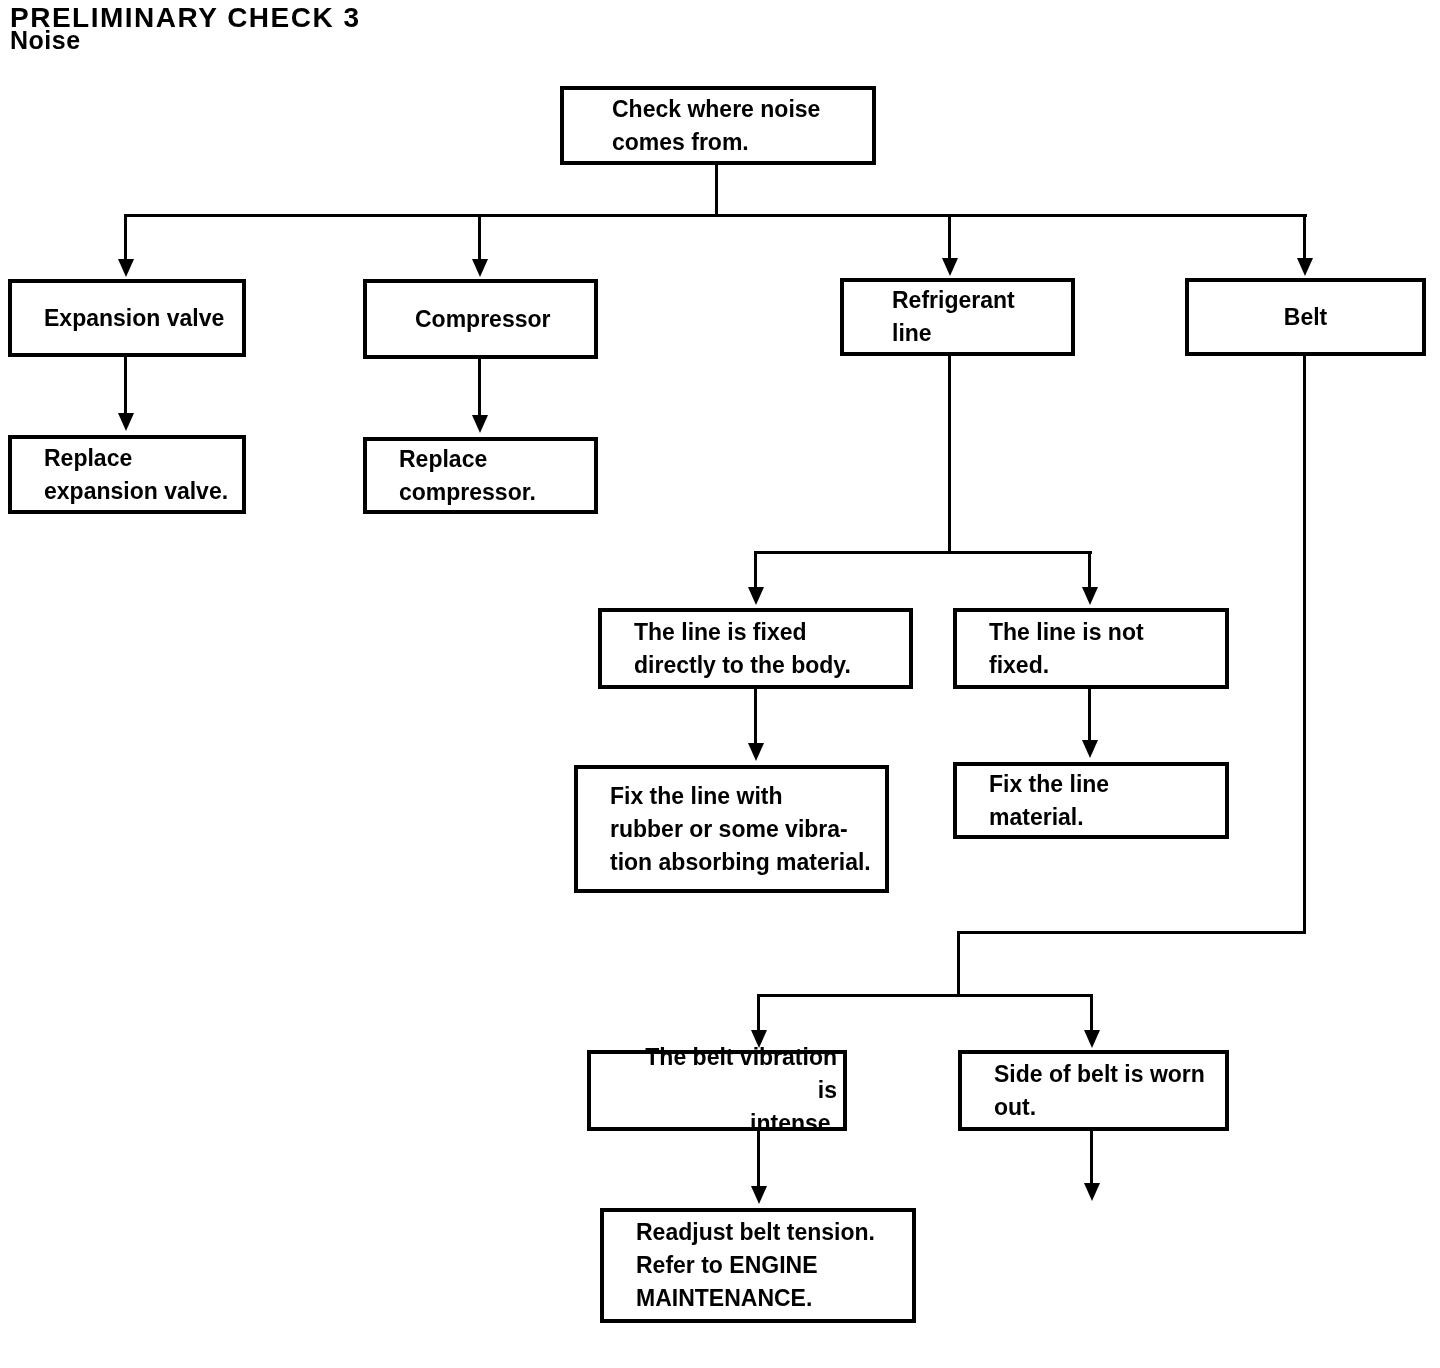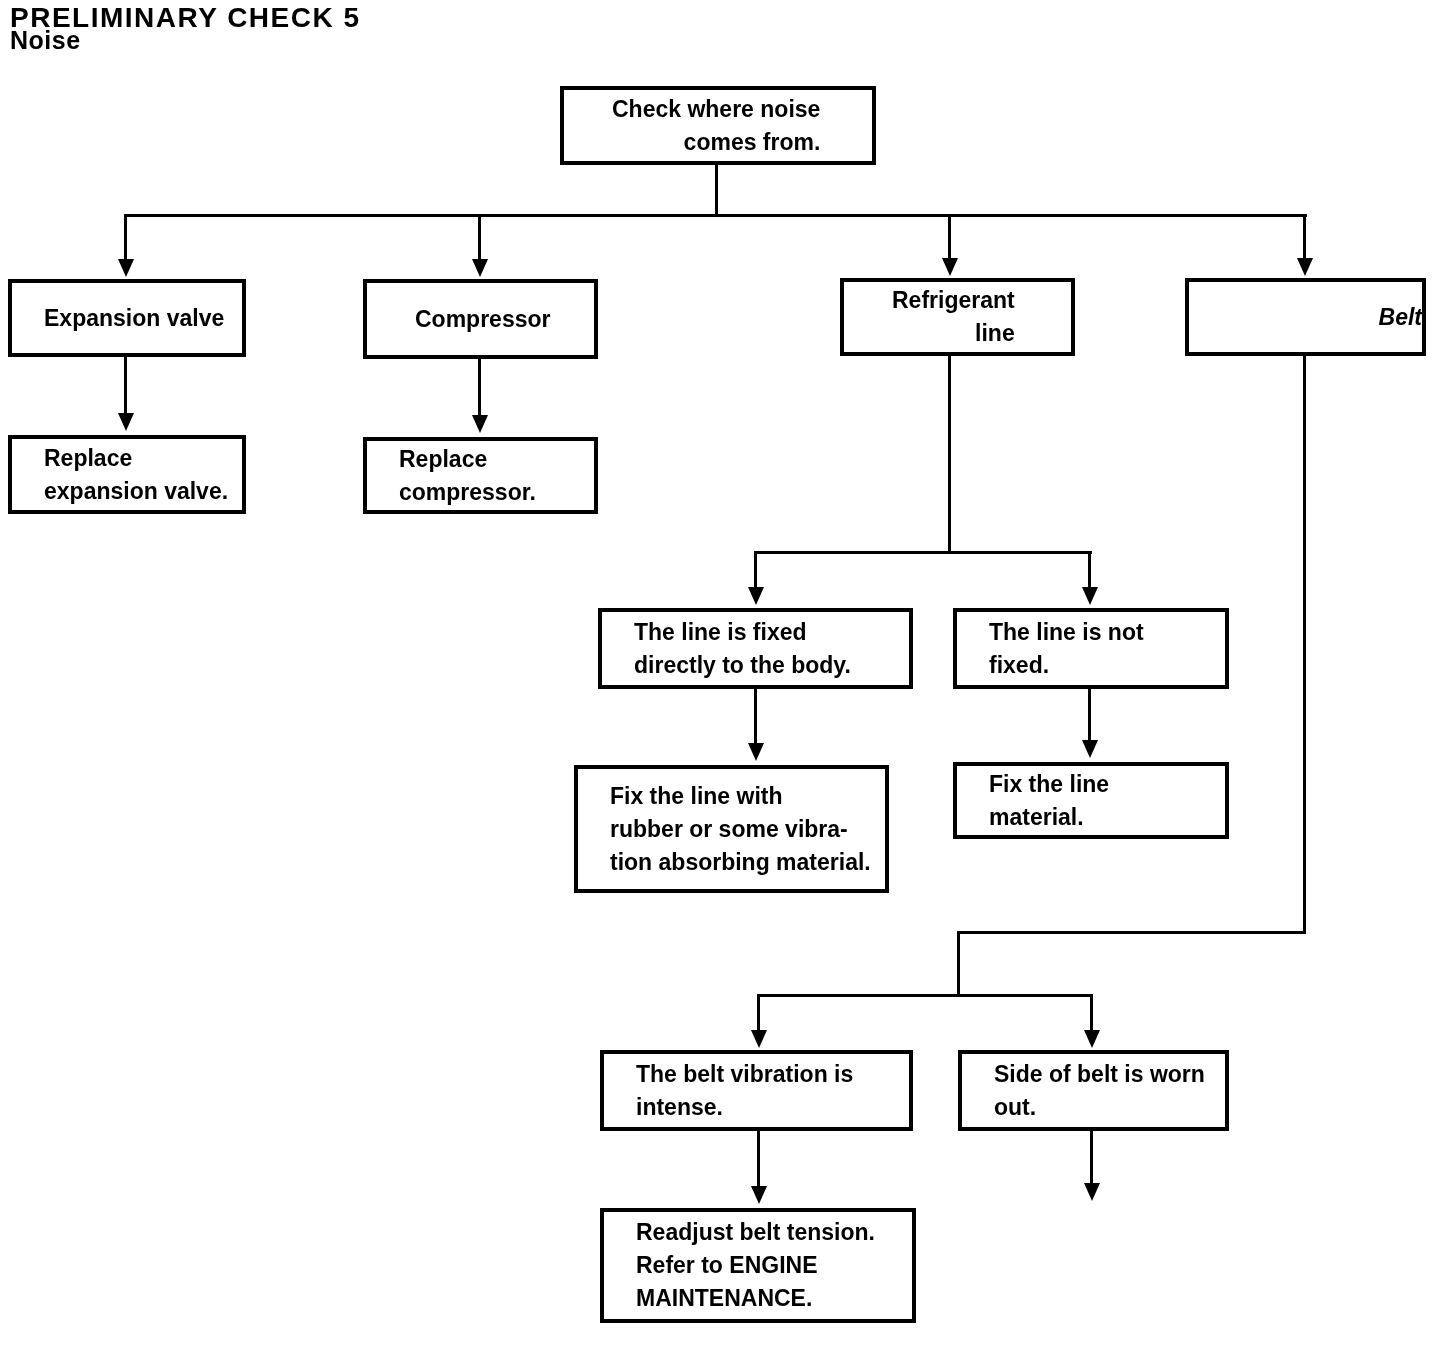--- a/index.html
+++ b/index.html
@@ -41,22 +41,22 @@
     align-items: center;
     font-size: 23px;
     font-weight: bold;
     line-height: 33px;
     padding-left: 32px;
     padding-right: 6px;
   }
   .node .label {
     white-space: pre-line;
   }
-  .node.pad-lg { padding-left: 48px; text-align: right; }
-  .node.center { justify-content: flex-end; padding-left: 0; padding-right: 0; font-style: italic; }
+  .node.pad-lg { padding-left: 48px; }
+  .node.center { justify-content: center; padding-left: 0; padding-right: 0; }
   .vline {
     position: absolute;
     width: 3px;
     background: #000000;
   }
   .hline {
     position: absolute;
     height: 3px;
     background: #000000;
   }
@@ -67,21 +67,21 @@
     border-left: 8px solid transparent;
     border-right: 8px solid transparent;
     border-top: 18px solid #000000;
   }
 </style>
 </head>
 <body>
 
 <div class="canvas">
 
-  <div class="page-title">PRELIMINARY CHECK 5</div>
+  <div class="page-title">PRELIMINARY CHECK 3</div>
   <div class="page-subtitle">Noise</div>
 
   <div class="node pad-lg" style="left:560px; top:86px; width:316px; height:79px;">
     <span class="label">Check where noise
 comes from.</span>
   </div>
 
   <div class="vline" style="left:715px; top:162px; height:54px;"></div>
   <div class="hline" style="left:124px; top:214px; width:1183px;"></div>
 
@@ -166,21 +166,21 @@
   <div class="hline" style="left:957px; top:931px; width:349px;"></div>
   <div class="vline" style="left:957px; top:931px; height:65px;"></div>
   <div class="hline" style="left:757px; top:994px; width:336px;"></div>
 
   <div class="vline" style="left:757px; top:994px; height:37px;"></div>
   <div class="arrowhead" style="left:751px; top:1030px;"></div>
 
   <div class="vline" style="left:1090px; top:994px; height:37px;"></div>
   <div class="arrowhead" style="left:1084px; top:1030px;"></div>
 
-  <div class="node" style="left:600px; top:1050px; width:313px; height:81px;">
+  <div class="node" style="left:587px; top:1050px; width:260px; height:81px;text-align:right;">
     <span class="label">The belt vibration is
 intense.</span>
   </div>
 
   <div class="node" style="left:958px; top:1050px; width:271px; height:81px;">
     <span class="label">Side of belt is worn
 out.</span>
   </div>
 
   <div class="vline" style="left:757px; top:1131px; height:56px;"></div>

